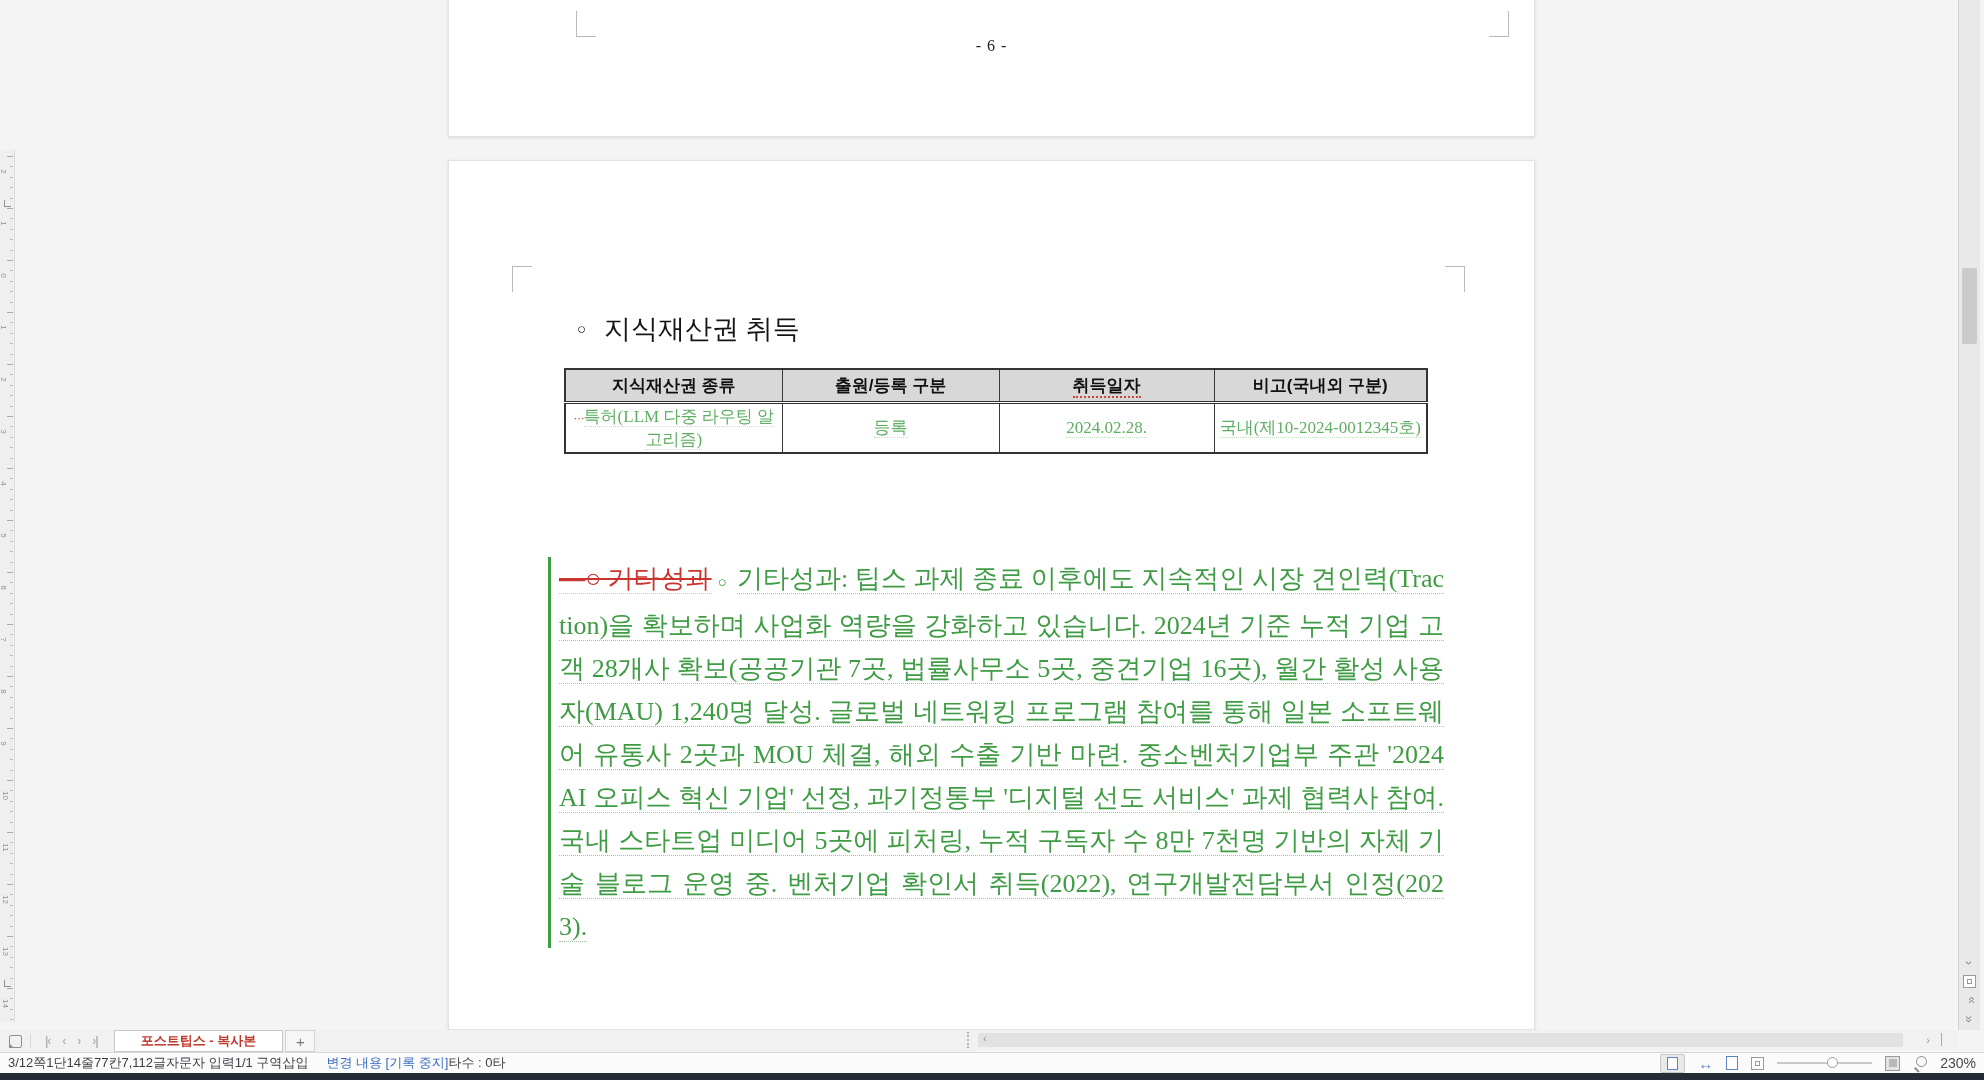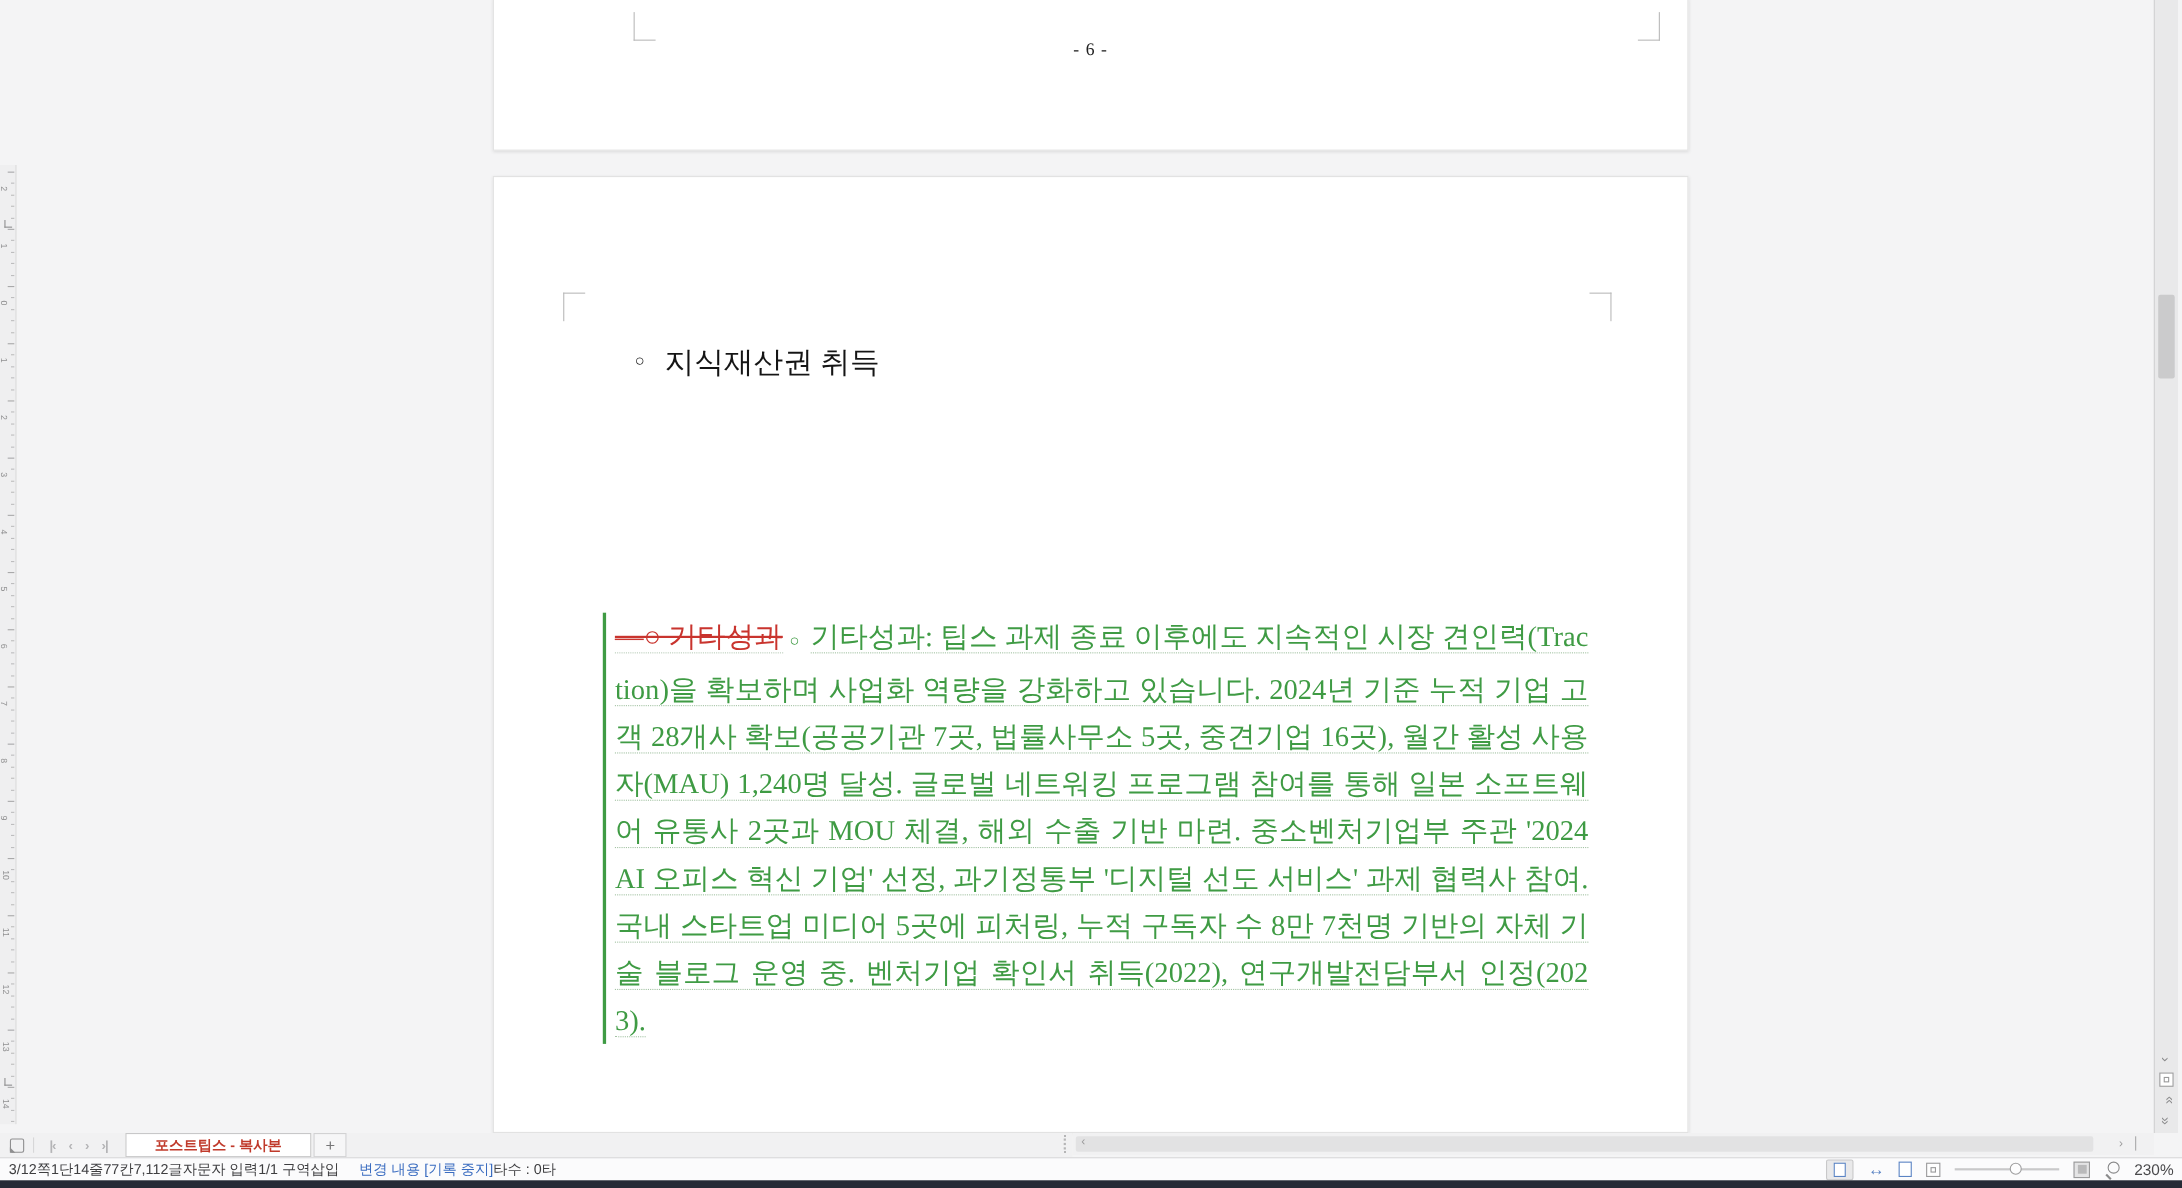--- a/index.html
+++ b/index.html
@@ -142,20 +142,34 @@
   </div>
 
   <table class="ip">
     <colgroup>
         <col style="width:217px">
         <col style="width:217px">
         <col style="width:215px">
         <col style="width:213px">
       </colgroup>
     <tbody>
+        <tr>
+      <th>지식재산권 종류</th>
+      <th>출원/등록 구분</th>
+      <th><span class="spell">취득일자</span></th>
+      <th>비고(국내외 구분)</th>
+    </tr>
+    <tr class="r2">
+      <td>
+        <span class="mark">⋯</span><span class="ins2">특허(LLM 다중 라우팅 알고리즘)</span>
+      </td>
+      <td><span class="ins2">등록</span></td>
+      <td><span class="ins2">2024.02.28.</span></td>
+      <td><span class="ins2">국내(제10-2024-0012345호)</span></td>
+    </tr>
   </tbody>
     </table>
 
   <div class="para-wrap">
     <div class="para">
       <span class="para-del">—○ 기타성과</span><span class="para-bullet">○</span><span class="para-ins">기타성과: 팁스 과제 종료 이후에도 지속적인 시장 견인력(Traction)을 확보하며 사업화 역량을 강화하고 있습니다. 2024년 기준 누적 기업 고객 28개사 확보(공공기관 7곳, 법률사무소 5곳, 중견기업 16곳), 월간 활성 사용자(MAU) 1,240명 달성. 글로벌 네트워킹 프로그램 참여를 통해 일본 소프트웨어 유통사 2곳과 MOU 체결, 해외 수출 기반 마련. 중소벤처기업부 주관 '2024 AI 오피스 혁신 기업' 선정, 과기정통부 '디지털 선도 서비스' 과제 협력사 참여. 국내 스타트업 미디어 5곳에 피처링, 누적 구독자 수 8만 7천명 기반의 자체 기술 블로그 운영 중. 벤처기업 확인서 취득(2022), 연구개발전담부서 인정(2023).</span>
     </div>
   </div>
 </div>
 

